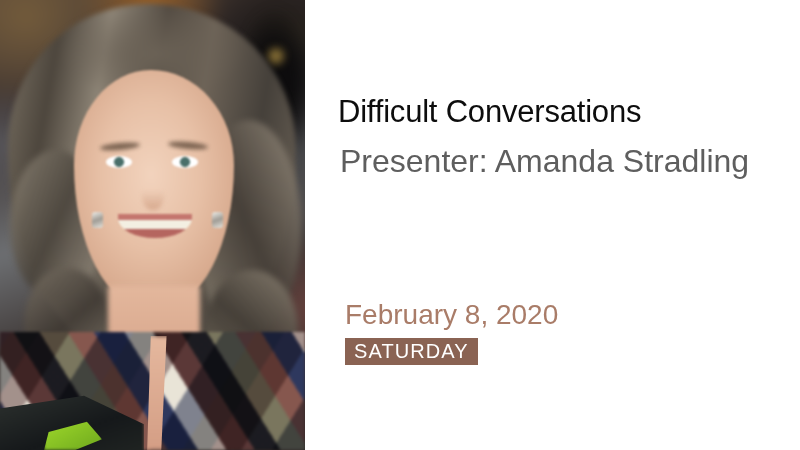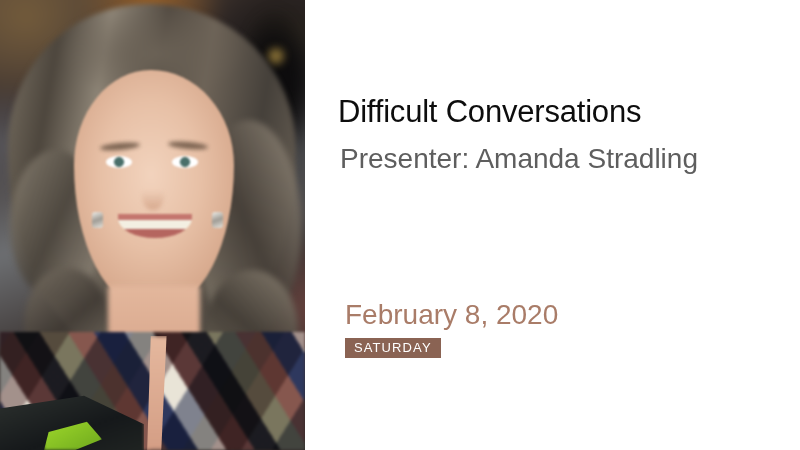--- a/index.html
+++ b/index.html
@@ -228,21 +228,21 @@
     font-weight: 400;
     letter-spacing: -0.2px;
     color: #0d0d0d;
     white-space: nowrap;
     line-height: 1.05;
   }
   .subtitle {
     position: absolute;
     left: 35px;
     top: 143px;
-    font-size: 28px;
+    font-size: 32px;
     font-weight: 400;
     color: #5e5e5e;
     white-space: nowrap;
     line-height: 1.15;
   }
   .date-block {
     position: absolute;
     left: 40px;
     top: 298px;
   }
@@ -252,21 +252,21 @@
     color: #a97c68;
     white-space: nowrap;
     line-height: 1.2;
   }
   .weekday-badge {
     display: inline-block;
     margin-top: 6px;
     padding: 3px 9px 4px 9px;
     background: #8a6353;
     color: #ffffff;
-    font-size: 13px;
+    font-size: 20px;
     font-weight: 400;
     letter-spacing: 1.1px;
     line-height: 1;
     white-space: nowrap;
   }
 </style>
 </head>
 <body>
 
 <div class="slide">

